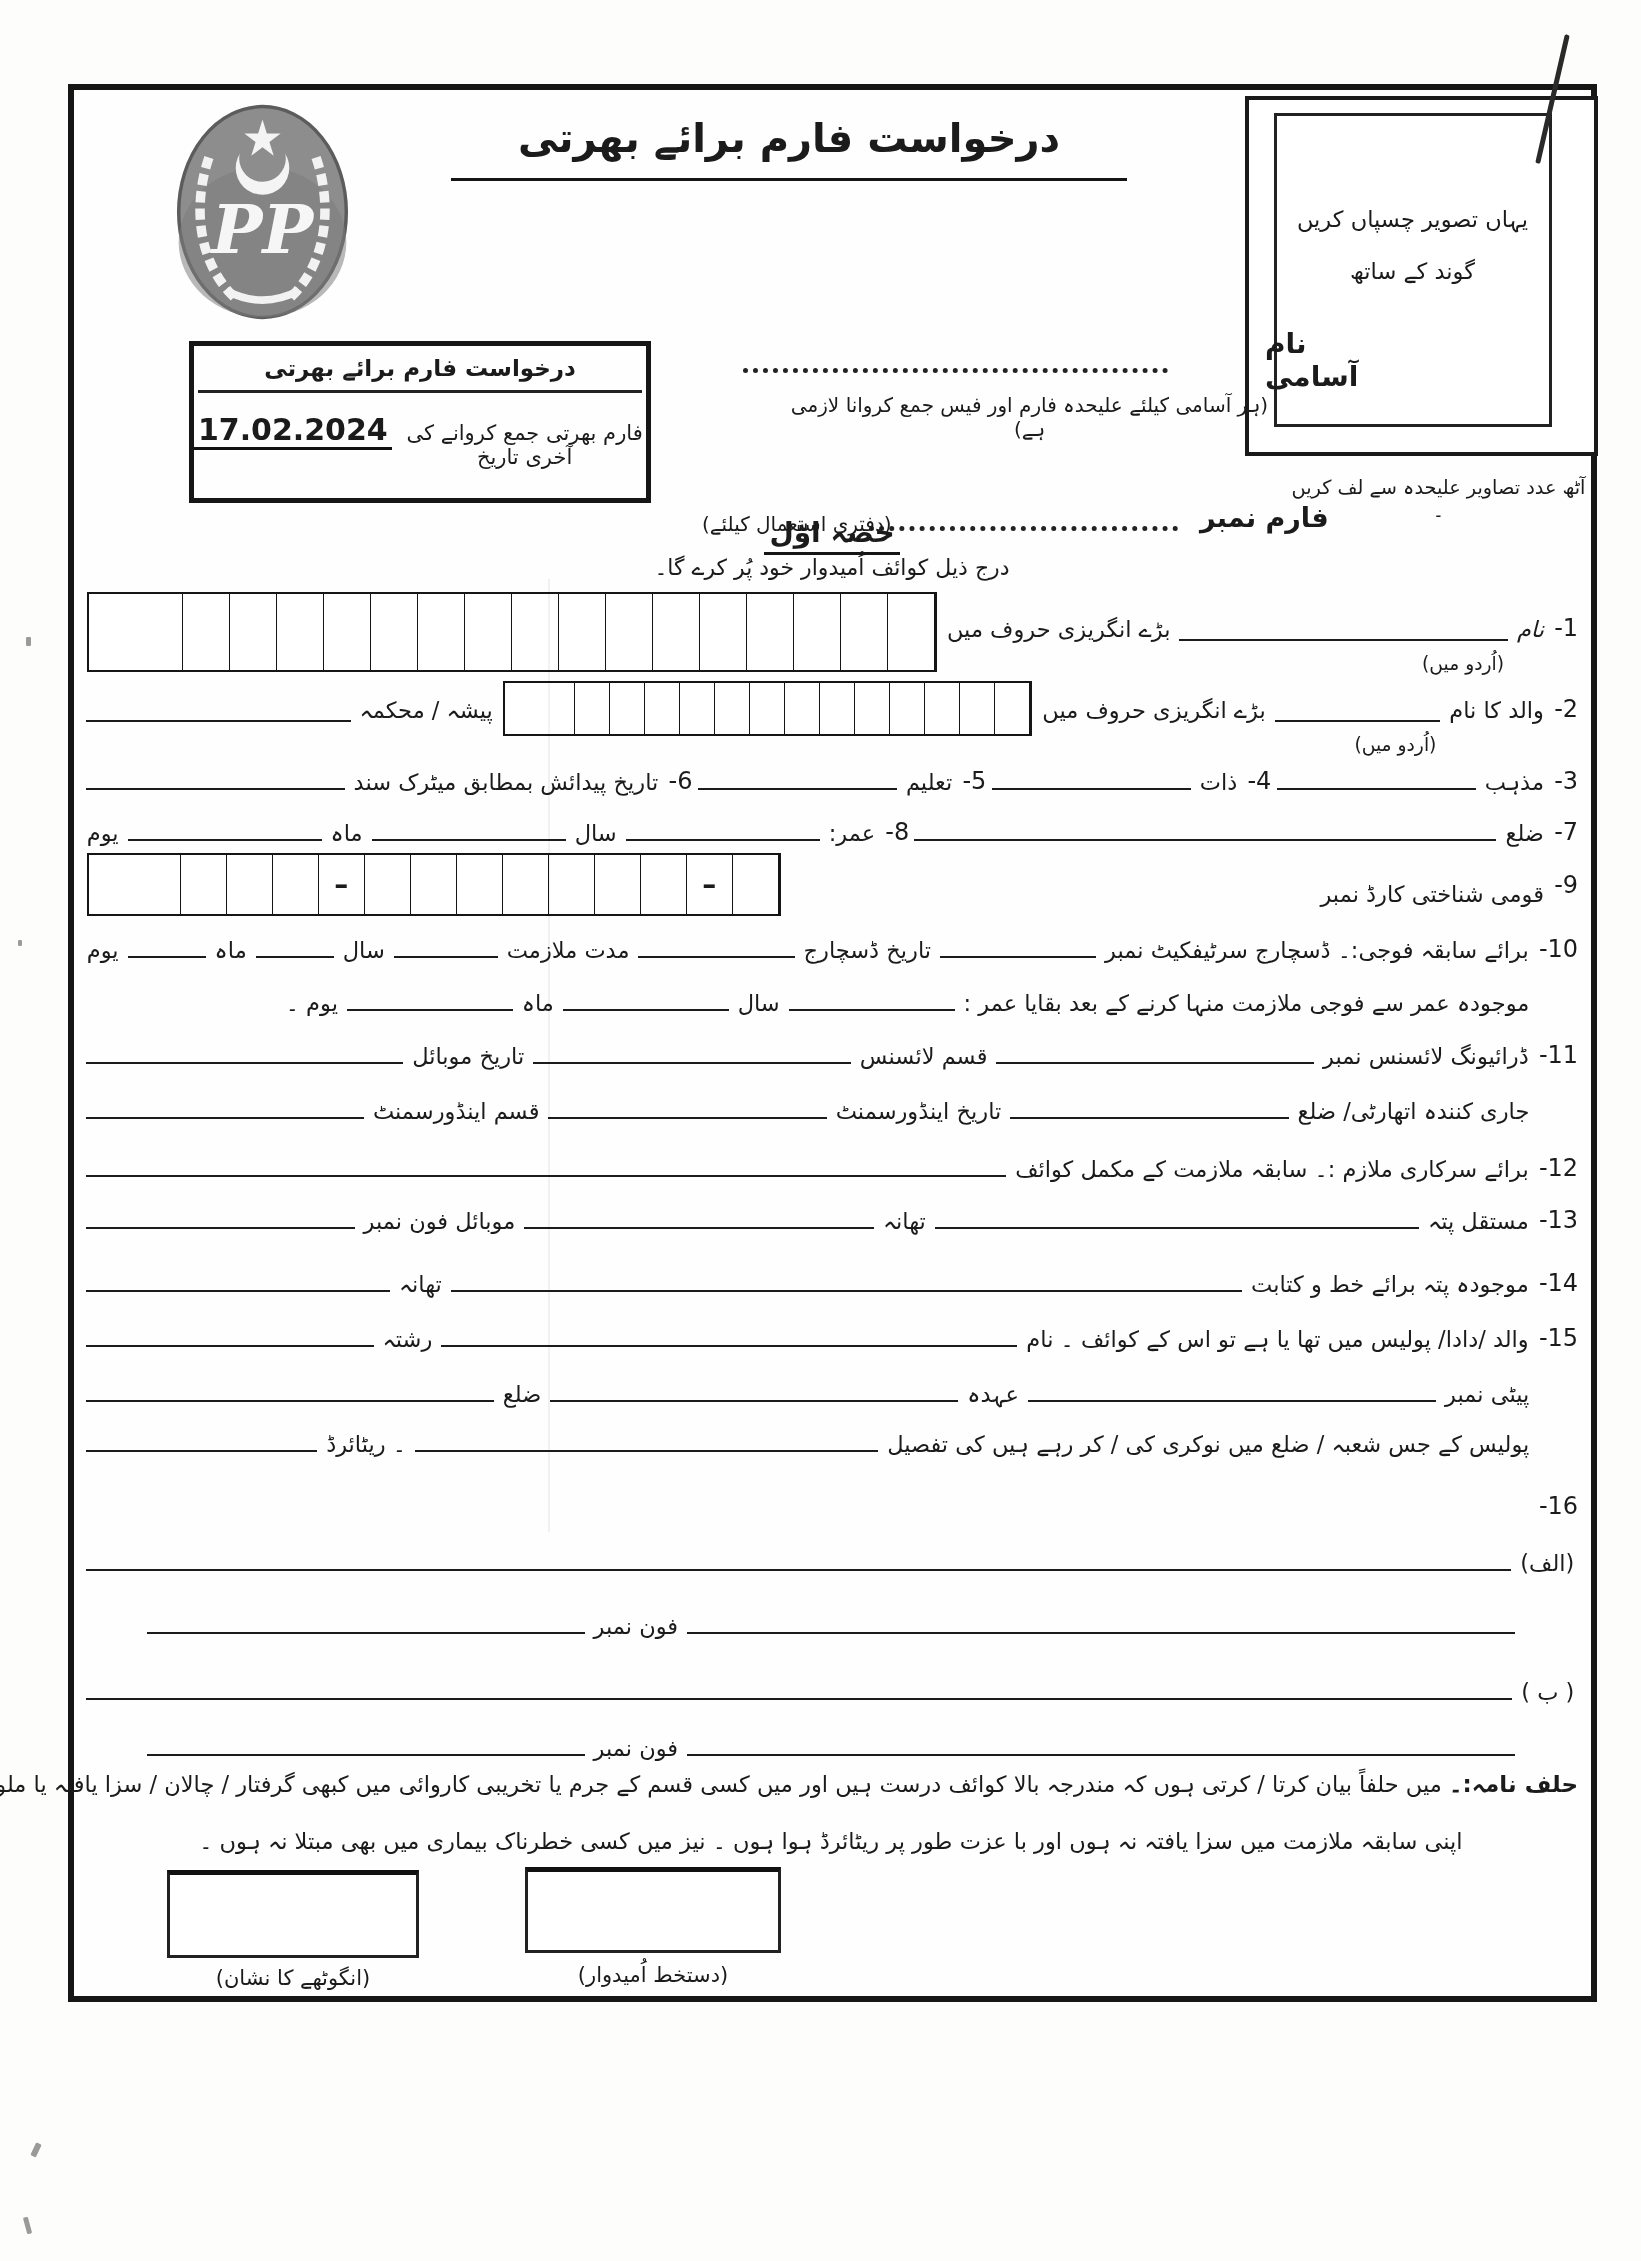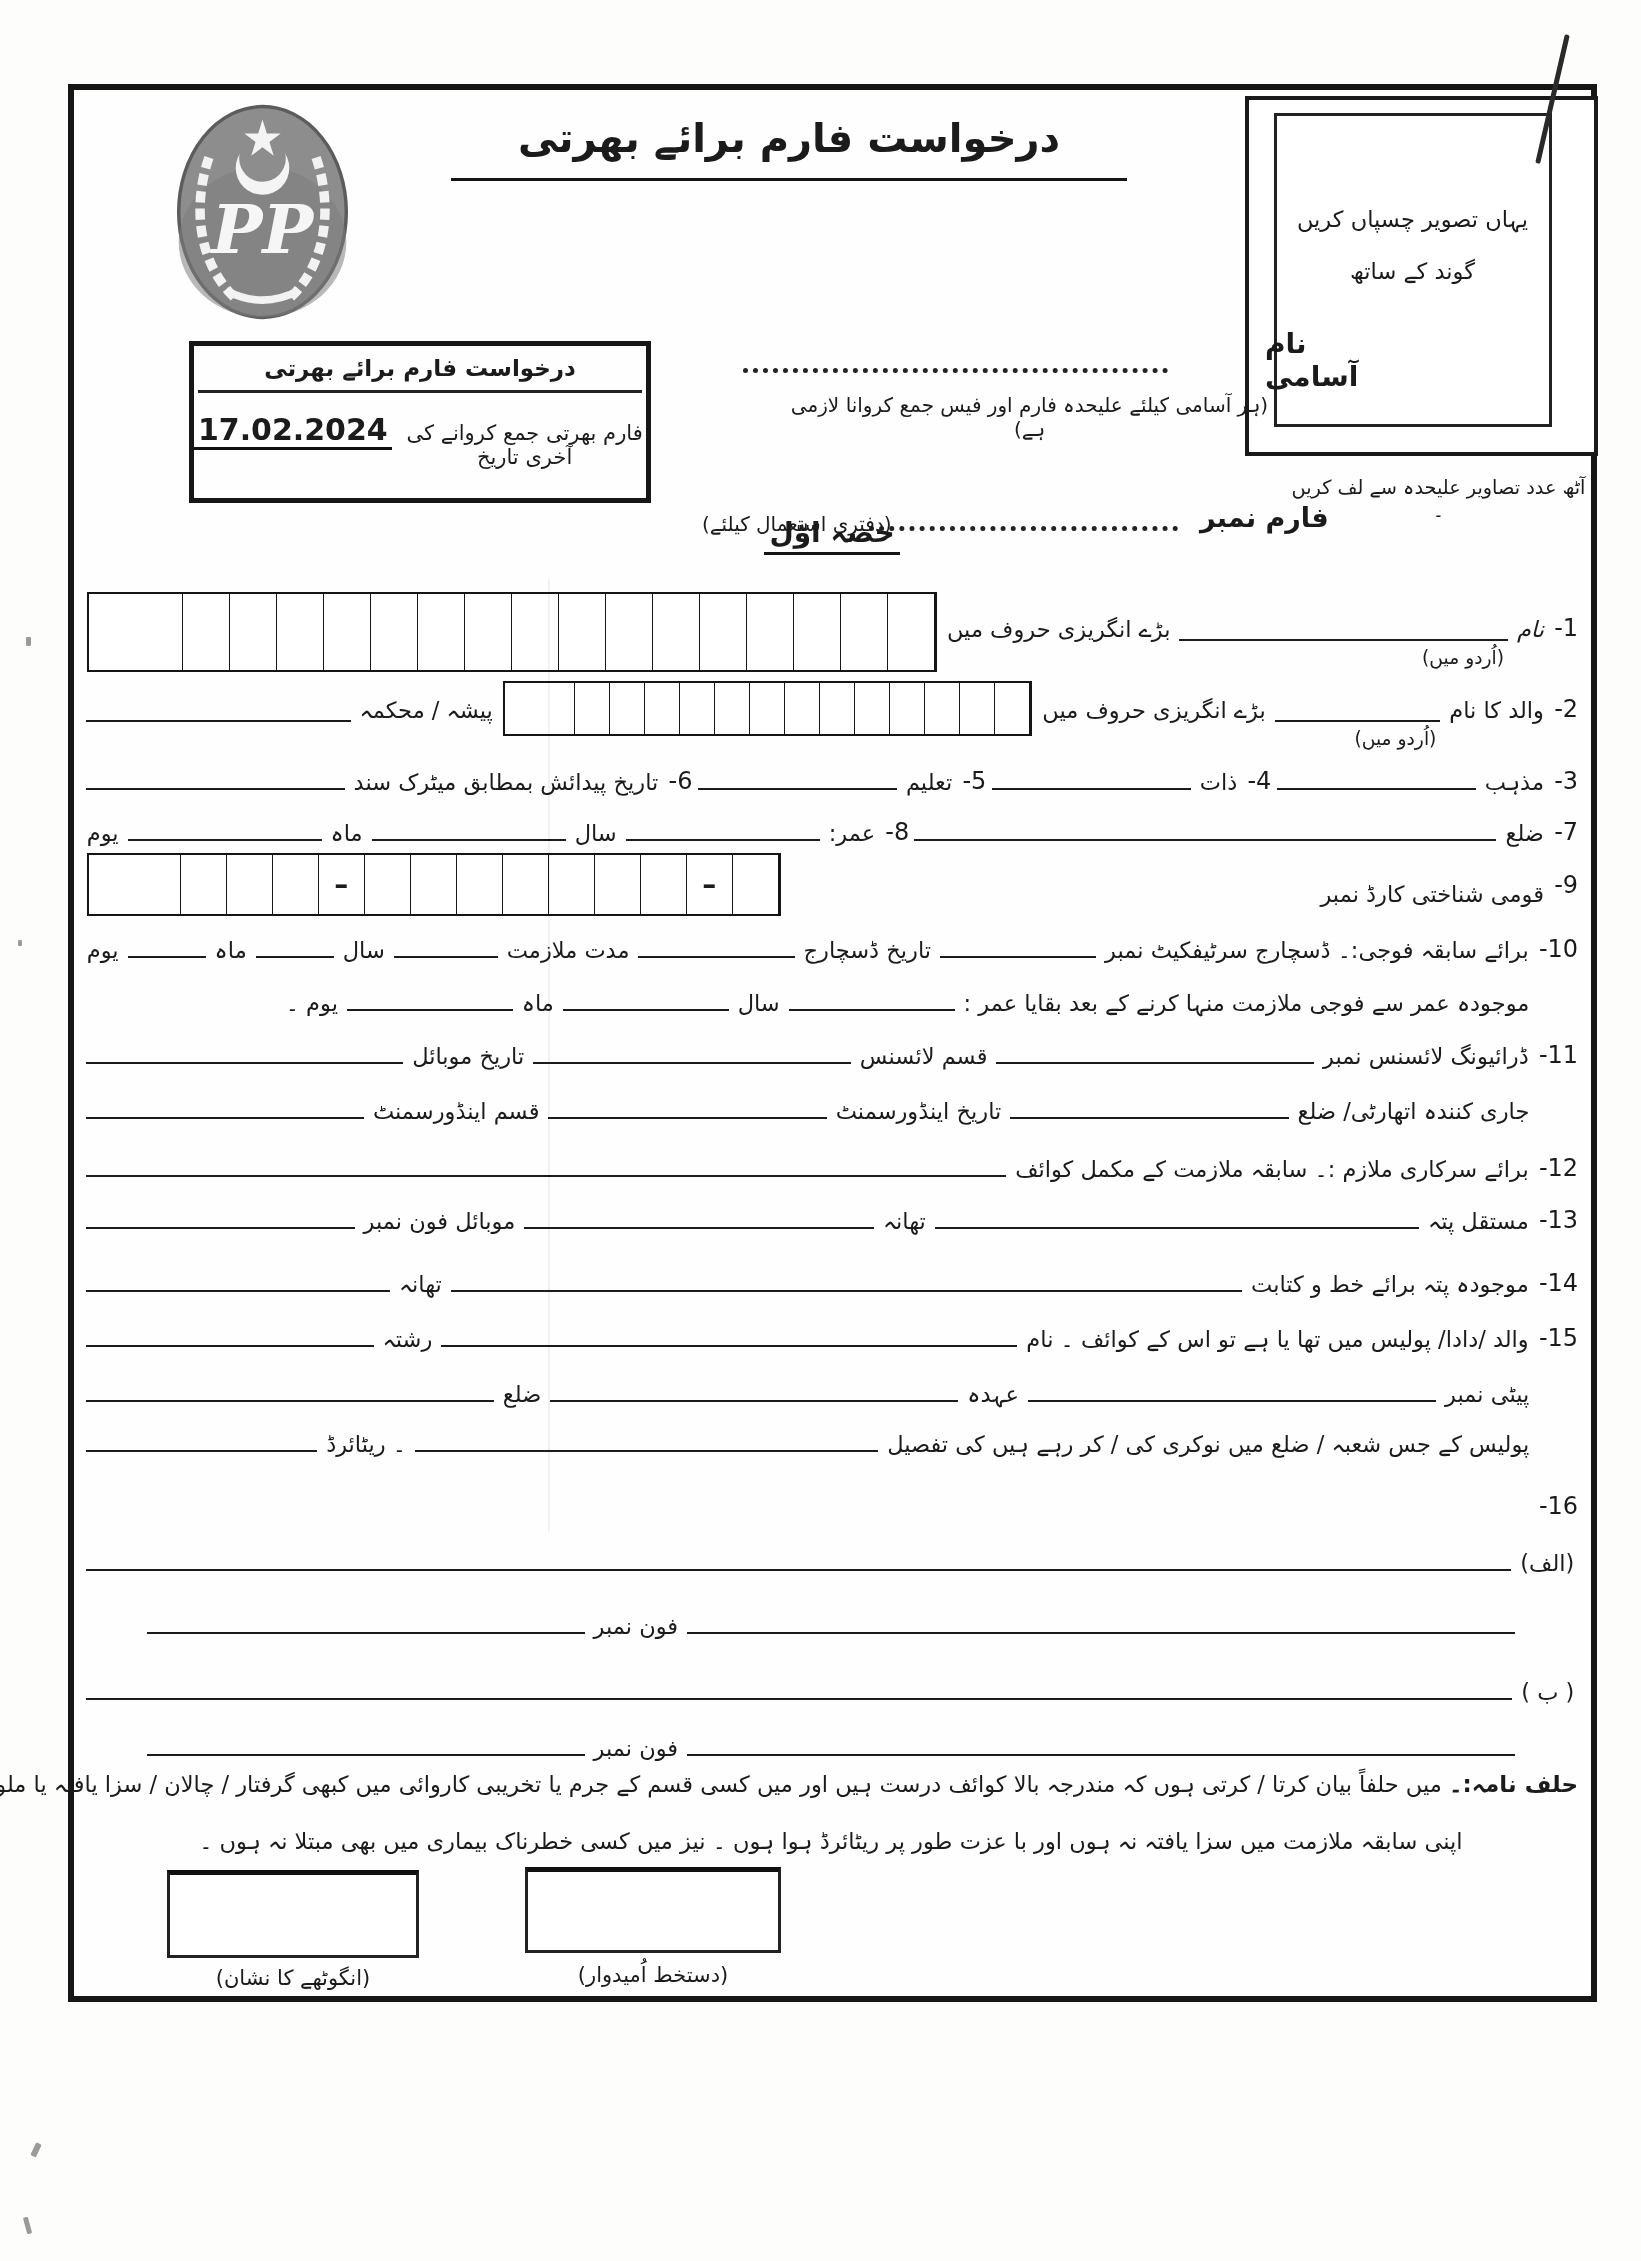--- a/index.html
+++ b/index.html
@@ -36,21 +36,21 @@
   .formno-dots{position:absolute;left:795px;top:417px;width:309px;height:19.3px;border-bottom:5.8px dotted #222;}
   .formno-note{position:absolute;left:628px;top:422px;font-size:20px;}
   .part-head-wrap{position:absolute;left:0;top:426px;width:1516px;text-align:center;}
   .part-heading{display:inline-block;font-size:28px;font-weight:bold;border-bottom:3.9px solid #151515;padding:0 5.1px 2.6px 5.1px;}
   .part-sub{position:absolute;left:0;top:465px;width:1516px;text-align:center;font-size:22px;}
   
   .frow{position:absolute;left:7.7px;right:11.6px;display:flex;align-items:flex-end;direction:rtl;}
   .lbl{font-size:22.5px;padding:0 5.1px 3.9px 5.1px;white-space:nowrap;}
   .num{font-size:24px;padding:0 1.3px 3.9px 5.1px;white-space:nowrap;}
   .u{border-bottom:2.6px solid #1c1c1c;margin:0 3.9px 9px 3.9px;min-width:32px;position:relative;}
-  .usub{position:absolute;top:8px;right:3.9px;font-size:18.7px;white-space:nowrap;}
+  .usub{position:absolute;top:14px;right:3.9px;font-size:18.7px;white-space:nowrap;}
   .boxes{display:flex;border:2.6px solid #151515;margin:0 5.1px 1.3px 5.1px;background:#fff;}
   .cell{box-sizing:border-box;}
   .cell + .cell{border-right:1.9px solid #151515;}
   .cell.dash{display:flex;align-items:center;justify-content:center;font-size:28px;font-weight:bold;}
   
   .decl1{position:absolute;left:9.7px;right:13px;top:1681px;font-size:22.5px;text-align:right;white-space:nowrap;}
   .decl1 b{font-size:23px;}
   .decl2{position:absolute;left:9.7px;right:13px;top:1738px;font-size:22.5px;text-align:center;}
   
   .sigbox{position:absolute;box-sizing:border-box;border:3.2px solid #222;border-top:5.8px solid #111;background:#fff;}
@@ -108,20 +108,21 @@
     </div>
   </div>
 
   <div class="formno-label">فارم نمبر</div>
   <div class="formno-dots"></div>
   <div class="formno-note">(دفتری استعمال کیلئے)</div>
 
   <div class="part-head-wrap">
     <span class="part-heading">حصہ اوّل</span>
   </div>
+  <div class="part-sub">درج ذیل کوائف اُمیدوار خود پُر کرے گا۔</div>
 
   <div>
       <div class="frow" style="top: 499px; height: 84px;">
         <span class="num" style="margin-bottom: 27px;">1-</span>
         <span class="lbl" style="margin-bottom: 27px; font-style: italic;">نام</span>
         <span class="u" style="flex-grow: 1; margin-bottom: 32px;">
           <span class="usub">(اُردو میں)</span>
         </span>
         <span class="lbl" style="margin-bottom: 27px;">بڑے انگریزی حروف میں</span>
         <div class="boxes" dir="ltr">

